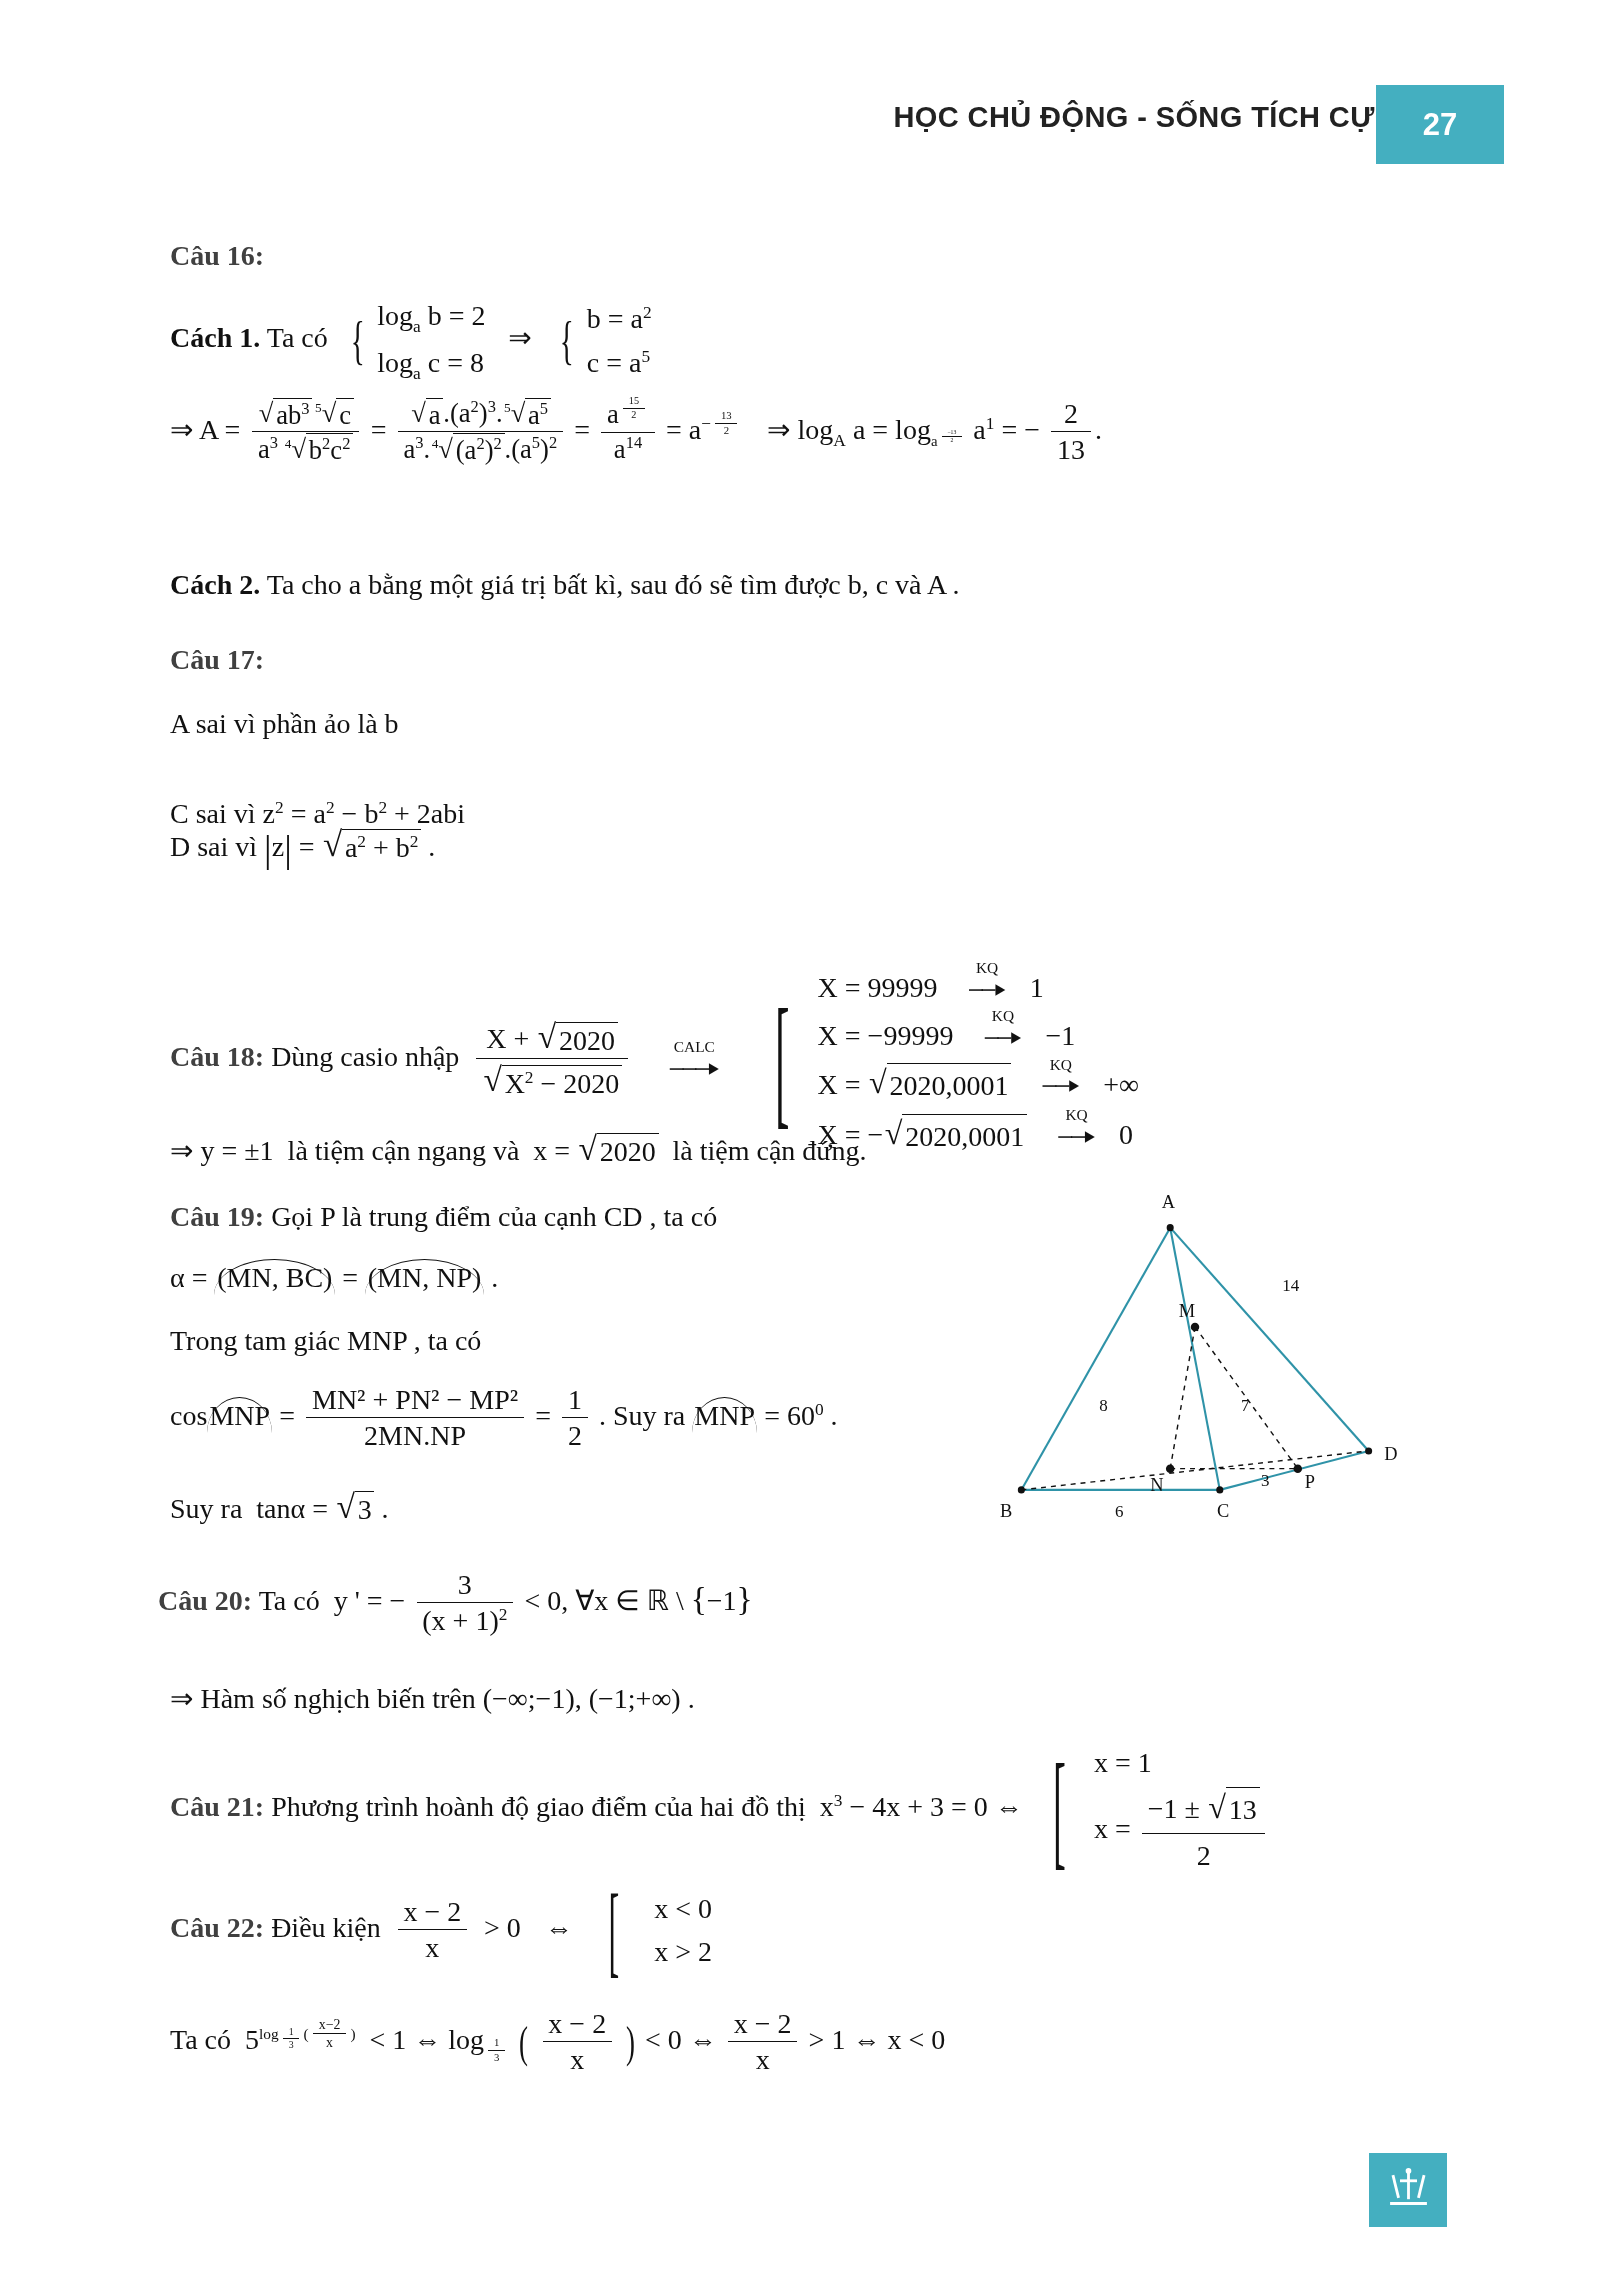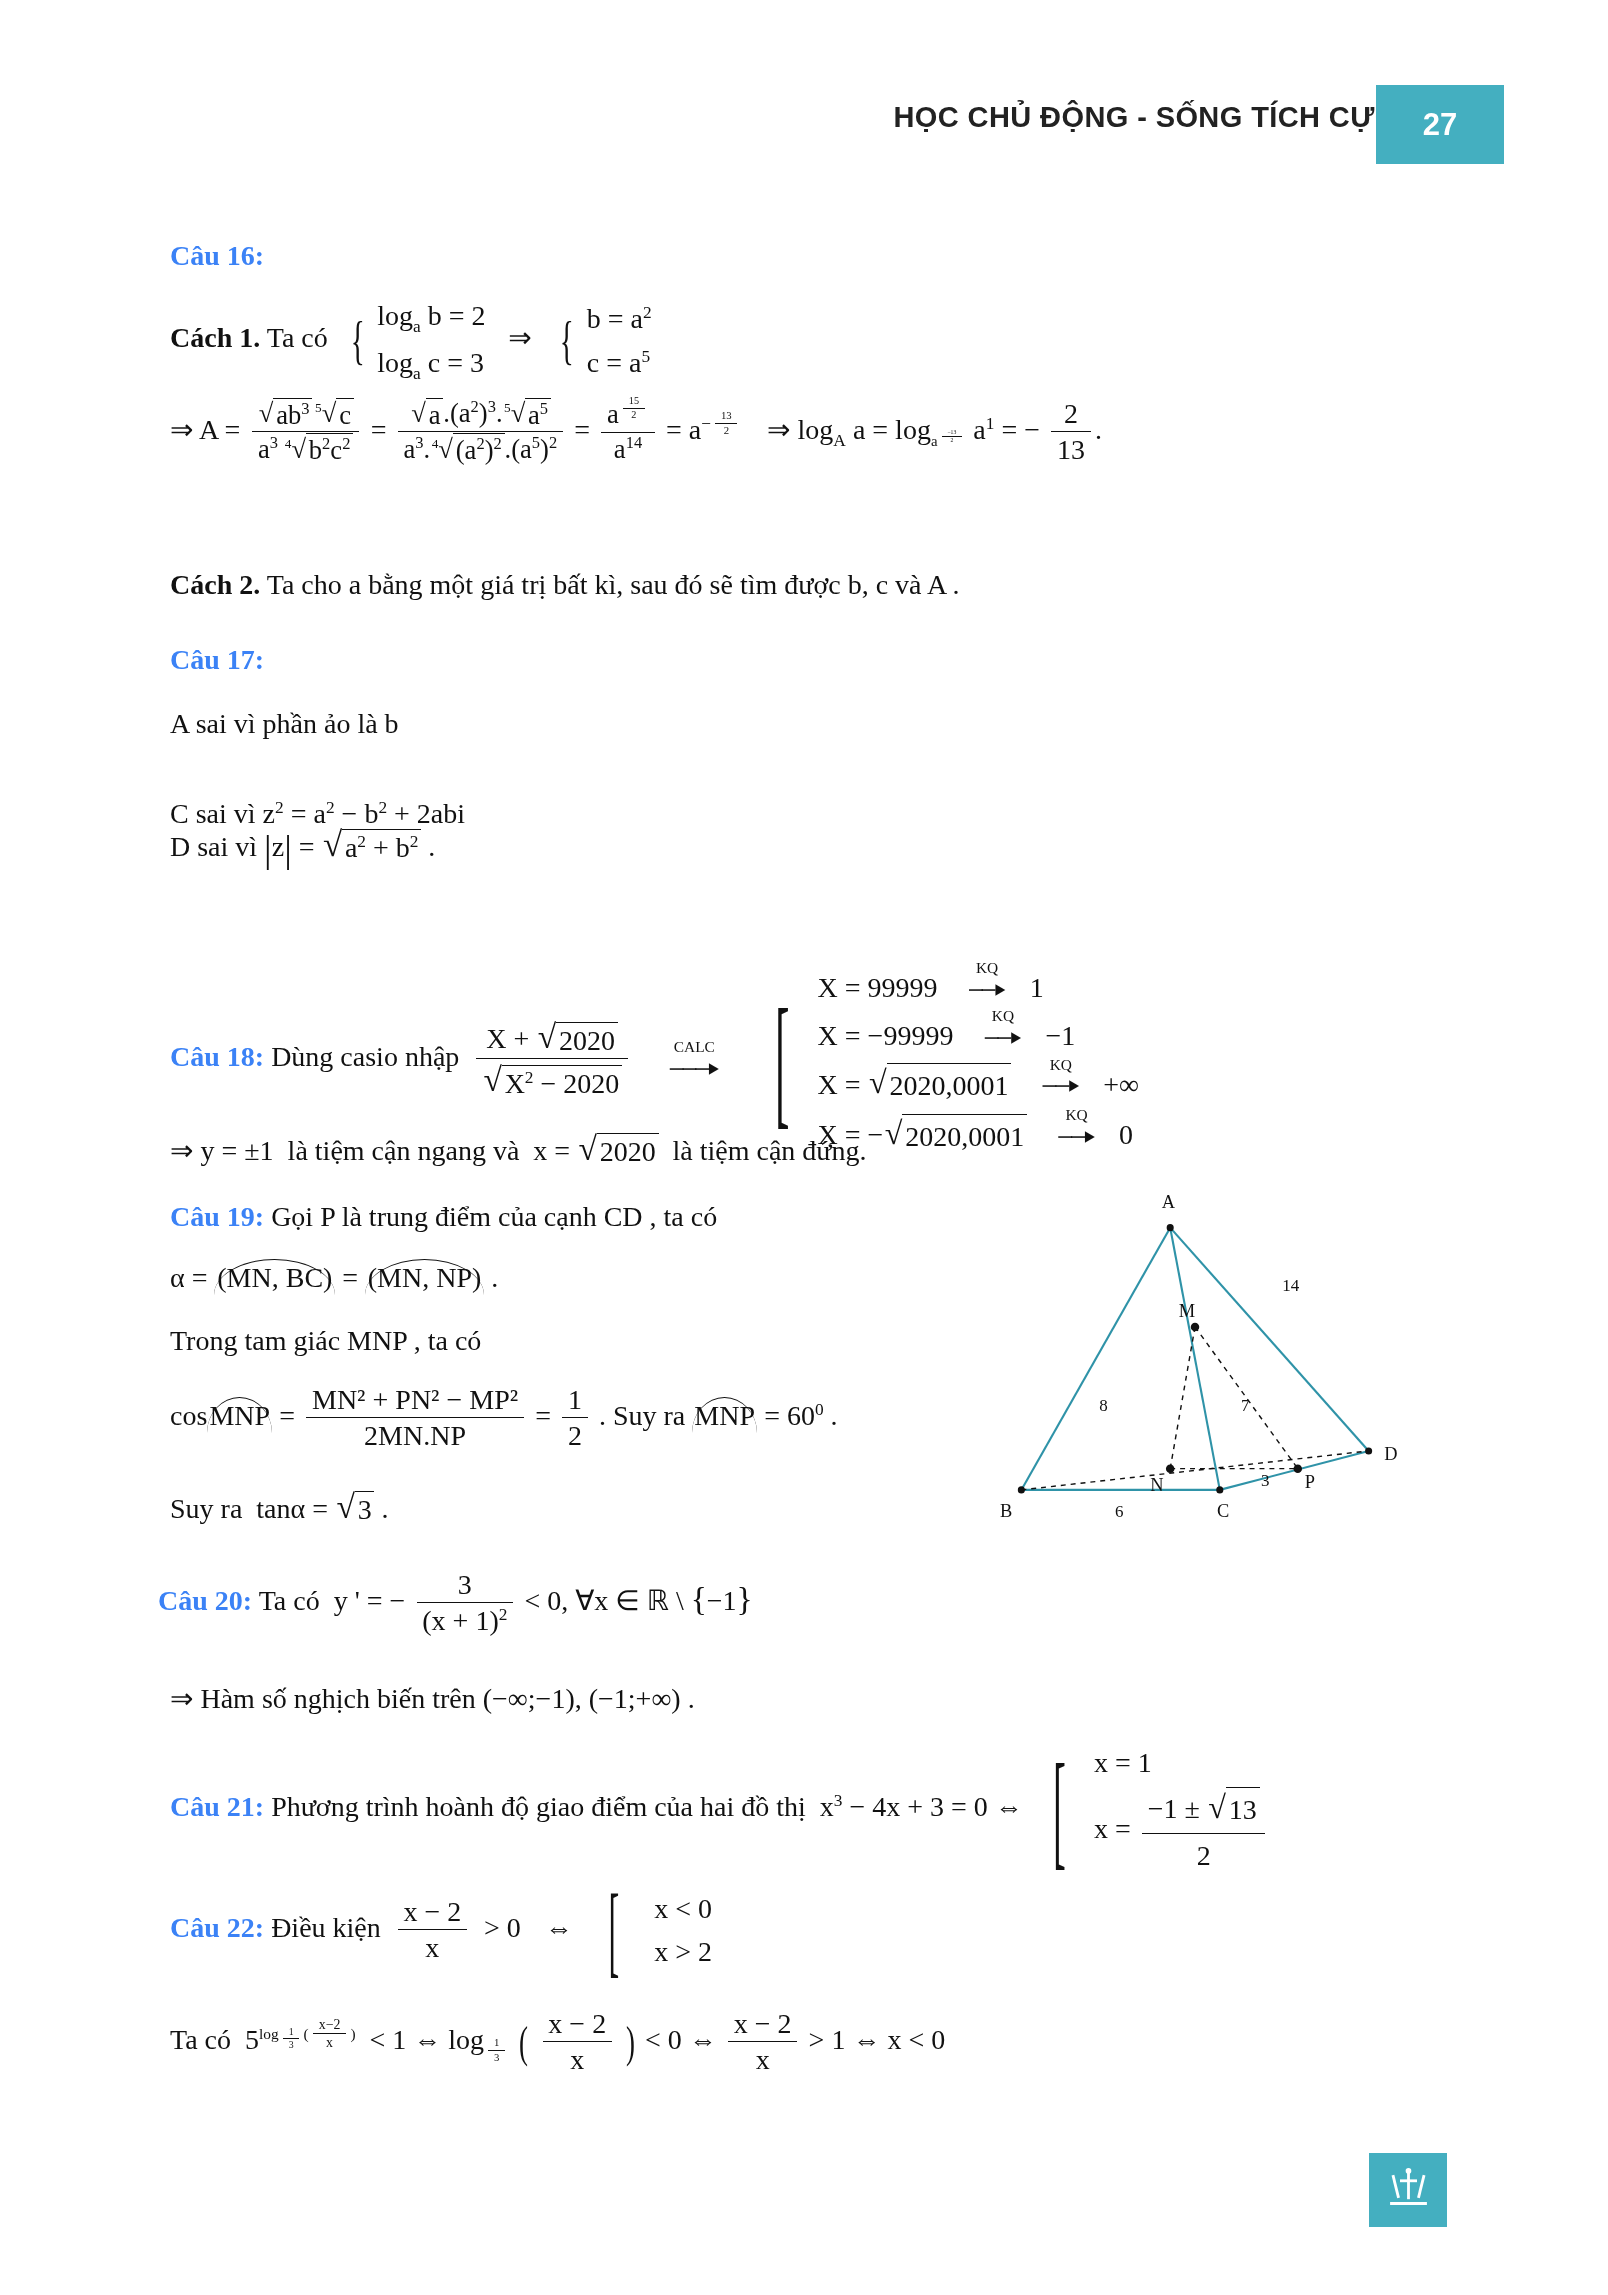--- a/index.html
+++ b/index.html
@@ -48,21 +48,21 @@
   .footer-text .brand { color:#0E8FA8; }
   .footer-logo {
     position:absolute; left:1369px; top:0px;
     width:78px; height:74px; background:#44AFC0;
     display:flex; align-items:center; justify-content:center;
   }
   .footer-logo svg { display:block; }
 
   
   .blk { position:absolute; font-size:28px; line-height:1.25; }
-  .cau { color:#3b82f6; font-weight:bold; }
+  .cau { color:#404040; font-weight:bold; }
   .bold { font-weight:bold; }
 
   
   .frac { display:inline-block; vertical-align:middle; text-align:center; margin:0 4.3px; position:relative; top:-1.4px;}
   .frac .num { display:block; padding:0 5.7px; }
   .frac .den { display:block; border-top:1.4px solid #111; padding:0 5.7px; }
   .frac.small { font-size:0.62em; }
 
   sup, sub { font-size:0.62em; }
   sup { vertical-align:super; }
@@ -108,21 +108,21 @@
 
   <div class="blk cau" style="left:170px; top:238px; font-size:28px;">Câu 16:</div>
 
   <div class="blk" style="left:170px; top:294px; white-space:nowrap;">
     <span class="bold">Cách 1.</span>
     <span>Ta có</span>
     <span style="display:inline-block; vertical-align:middle; margin-left:10px;">
       <span class="brace">{</span>
       <span class="sysrows">
         <div><span>log</span><sub>a</sub>&nbsp;<span>b = 2</span></div>
-        <div><span>log</span><sub>a</sub>&nbsp;<span>c = 3</span></div>
+        <div><span>log</span><sub>a</sub>&nbsp;<span>c = 8</span></div>
       </span>
     </span>
     <span style="margin:0 15.6px;">⇒</span>
     <span style="display:inline-block; vertical-align:middle;">
       <span class="brace">{</span>
       <span class="sysrows">
         <div><span>b = a</span><sup>2</sup></div>
         <div><span>c = a</span><sup>5</sup></div>
       </span>
     </span>

